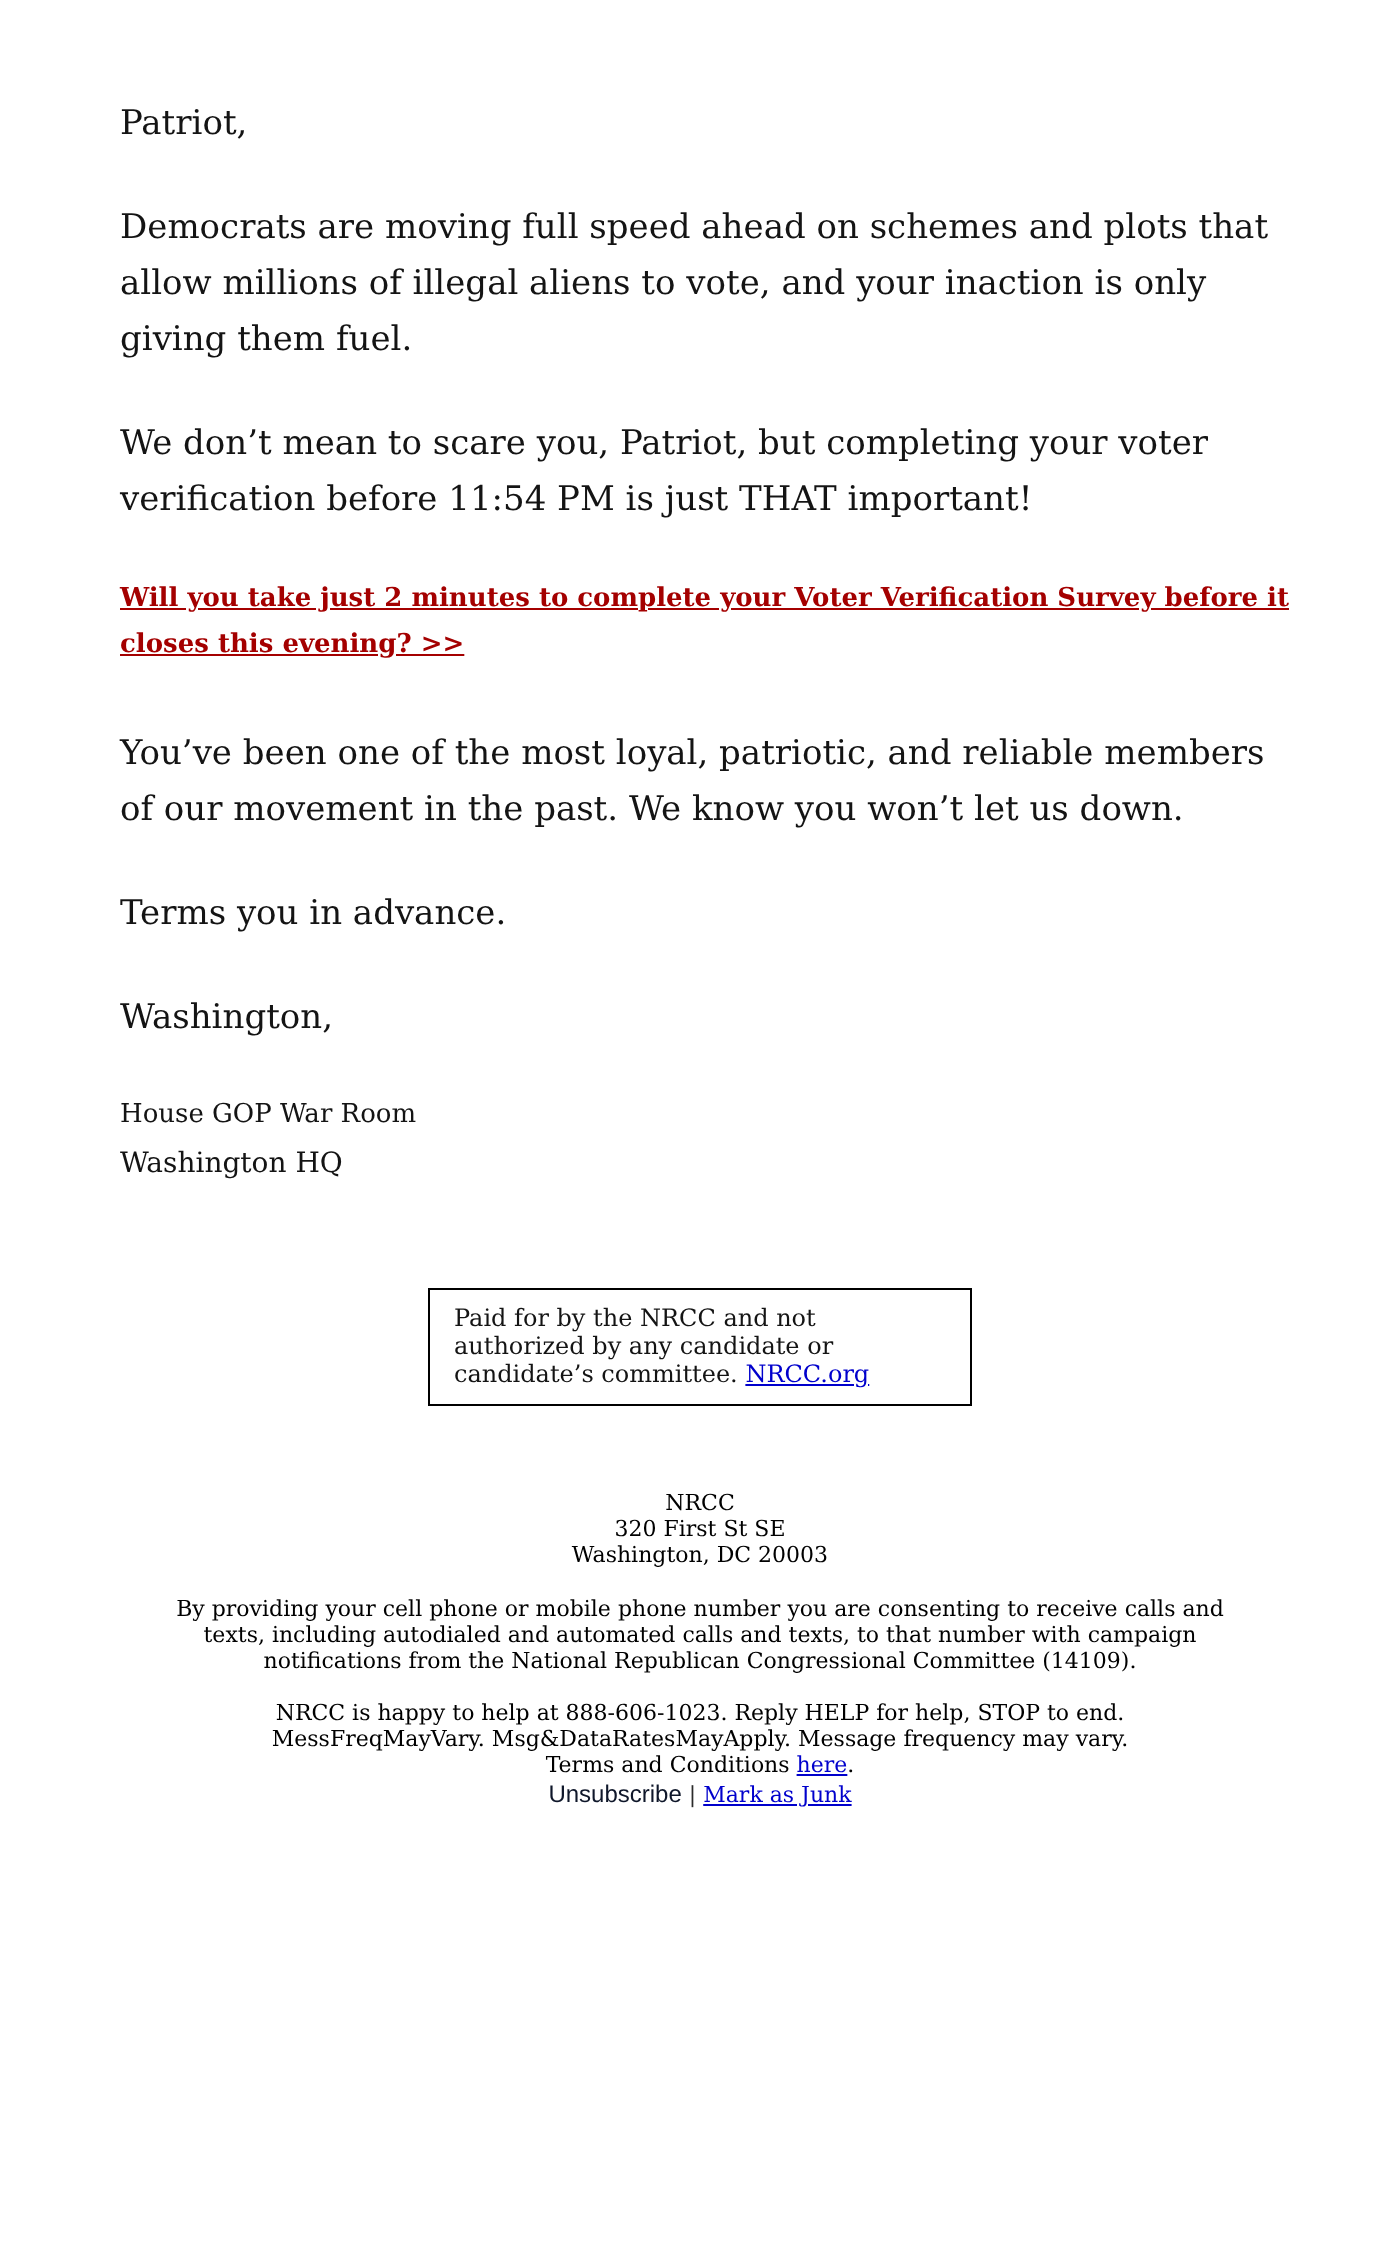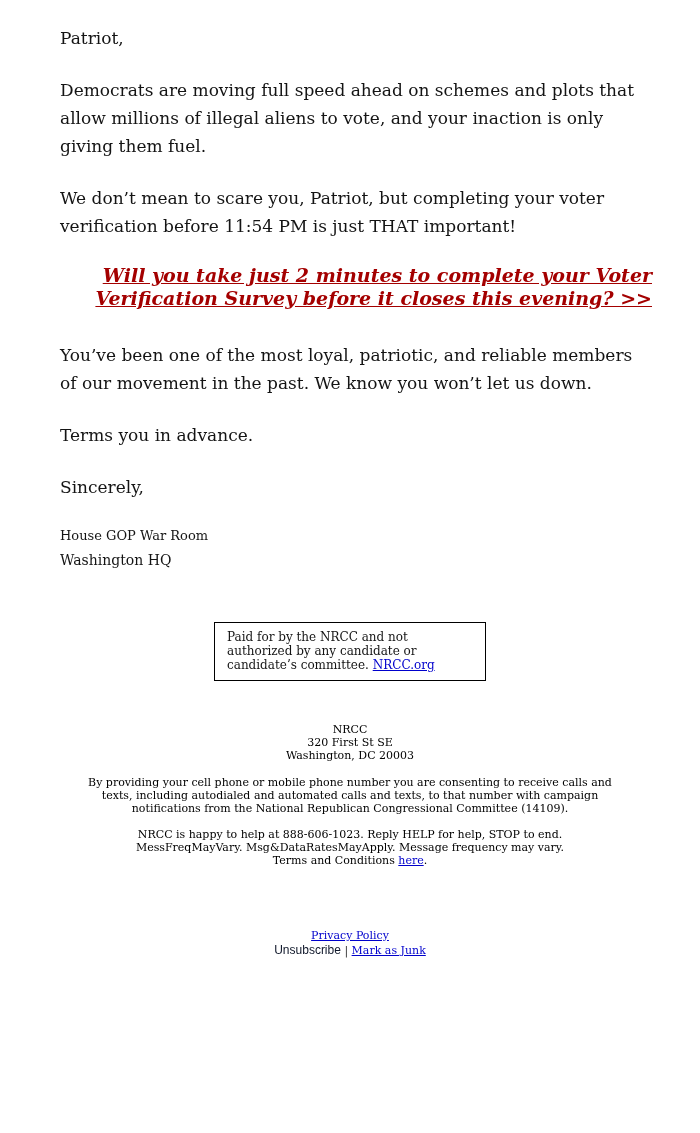--- a/index.html
+++ b/index.html
@@ -6,36 +6,34 @@
   html, body { margin: 0; padding: 0; }
   body {
     width: 700px;
     height: 1133px;
     background: #ffffff;
     color: #141414;
     font-family: "DejaVu Serif", serif;
     overflow: hidden;
   }
   .body-copy {
-    padding: 24px 48px 0 60px;
+    padding: 48px 48px 0 60px;
     font-size: 17px;
     line-height: 28px;
   }
   .body-copy p { margin: 0 0 24px 0; }
   .cta { margin: 4px 0 28px 0 !important; }
   .cta-link {
     color: var(--cta-color, #a40000);
     font-weight: bold;
-    font-style: italic;
     text-decoration: underline;
-    font-size: 19px;
+    font-size: 13px;
     line-height: 23px;
     display: inline-block;
     cursor: pointer;
-    text-align: right;
   }
   .sig-name {
     font-size: 13px;
     line-height: 25px;
     margin-top: -2px;
   }
   .sig-loc {
     font-size: 14px;
     line-height: 20px;
     margin-top: 2px;
@@ -90,34 +88,33 @@
 
 <div class="page">
 
   <div class="body-copy">
     <p>Patriot,</p>
     <p>Democrats are moving full speed ahead on schemes and plots that allow millions of illegal aliens to vote, and your inaction is only giving them fuel.</p>
     <p>We don’t mean to scare you, Patriot, but completing your voter verification before 11:54 PM is just THAT important!</p>
     <p class="cta"><a href="#" class="cta-link">Will you take just 2 minutes to complete your Voter Verification Survey before it closes this evening? &gt;&gt;</a></p>
     <p>You’ve been one of the most loyal, patriotic, and reliable members of our movement in the past. We know you won’t let us down.</p>
     <p>Terms you in advance.</p>
-    <p>Sincerely,</p>
+    <p>Washington,</p>
     <div class="sig-name">House GOP War Room</div>
     <div class="sig-loc">Washington HQ</div>
   </div>
 
   <div class="paidfor-box"><span>Paid for by the NRCC and not authorized by any candidate or candidate’s committee. </span><a href="#" class="link">NRCC.org</a></div>
 
   <div class="footer">
     <div class="addr">NRCC</div>
     <div class="addr">320 First St SE</div>
     <div class="addr">Washington, DC 20003</div>
 
     <p class="consent">By providing your cell phone or mobile phone number you are consenting to receive calls and texts, including autodialed and automated calls and texts, to that number with campaign notifications from the National Republican Congressional Committee (14109).</p>
 
     <p class="help"><span>NRCC is happy to help at 888-606-1023. Reply HELP for help, STOP to end. MessFreqMayVary. Msg&amp;DataRatesMayApply. Message frequency may vary. Terms and Conditions </span><a href="#" class="link">here</a><span>.</span></p>
 
-    <div class="privacy"><a href="#" class="link">Privacy Policy</a></div>
 
     <div class="unsub-line"><span class="unsub">Unsubscribe</span> <span class="sep">|</span> <a href="#" class="link">Mark as Junk</a></div>
   </div>
 
 </div>
 
 </body></html>

